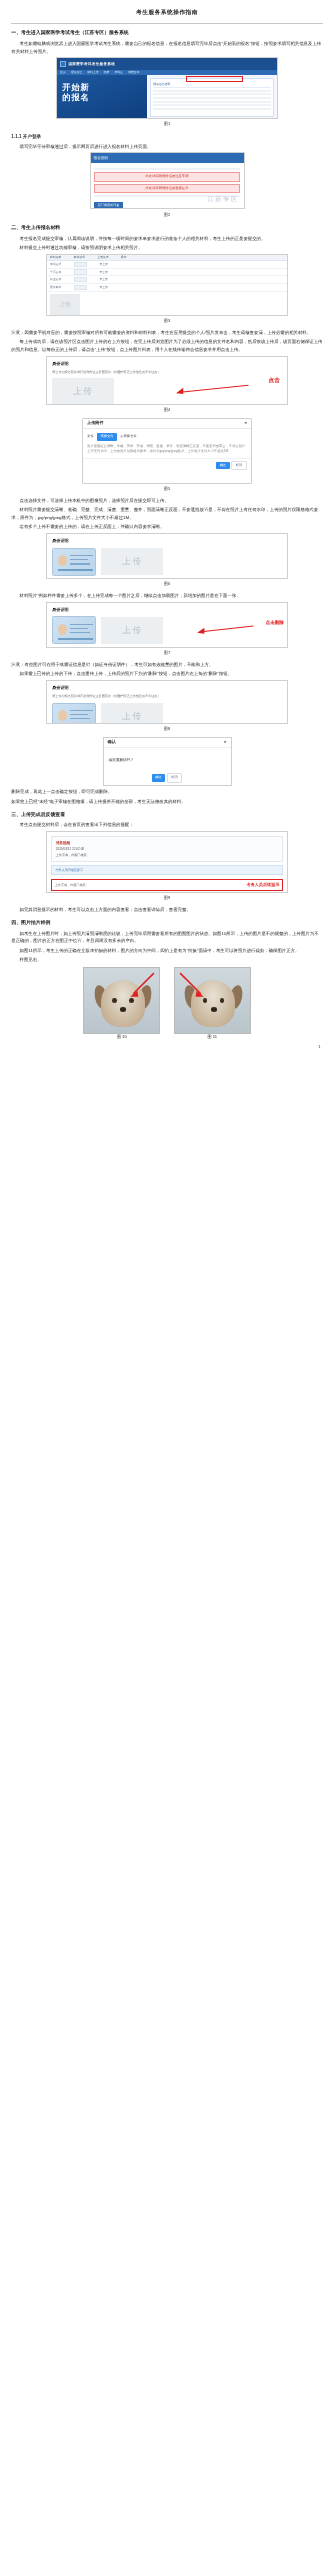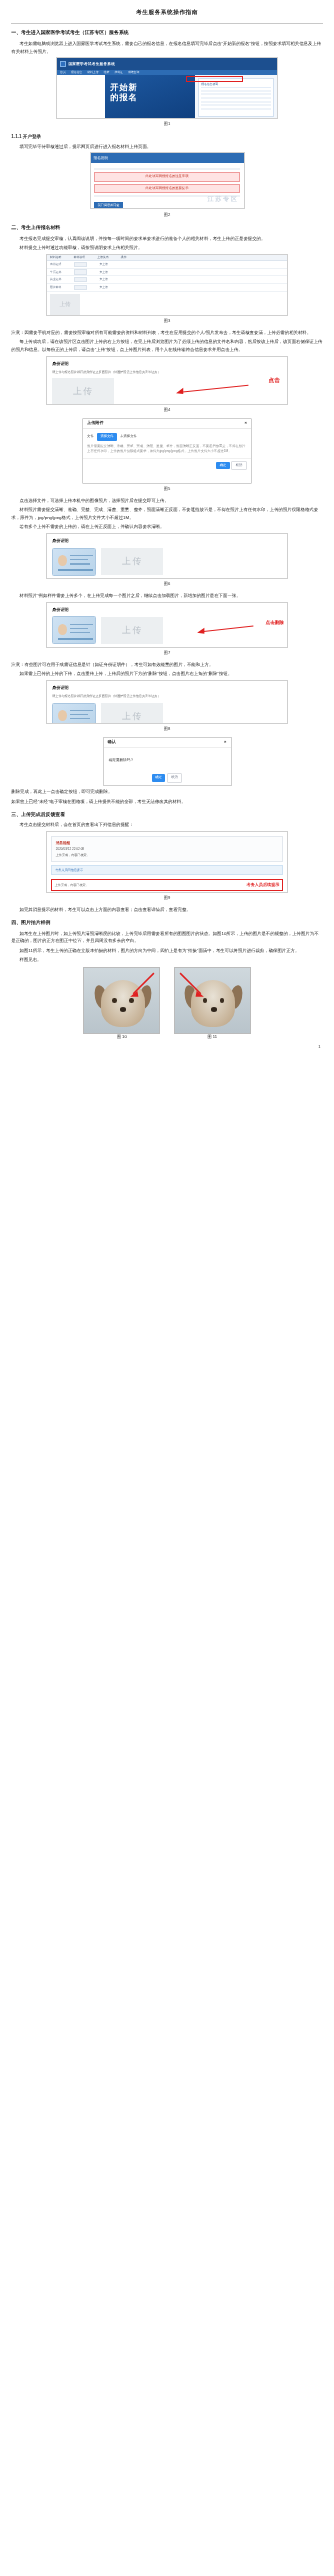--- a/index.html
+++ b/index.html
@@ -53,21 +53,21 @@
     height: 11.3px; background:#1c4f8f;
     display:flex; align-items:center; padding:0 3.1px;
     color:#fff; font-size:3.6px; gap:2.6px;
   }
   .portal .logo-sq { width:5.7px;height:5.7px;background:#2f6fbd;border:0.5px solid #7fb0e6; }
   .portal .topbar .t { font-weight:bold; letter-spacing:0.3px; }
   .portal .menurow {
     height:5.7px; background:#2d6cb4; display:flex; align-items:center;
     padding:0 3.1px; gap:5.2px; color:#dbe8f7; font-size:2.8px;
   }
-  .portal .body { display:flex; height:45px;margin-left:48px; }
+  .portal .body { display:flex; height:45px; }
   .portal .left {
     width:90px; background:linear-gradient(160deg,#1d58a0,#0f3f7e);
     color:#fff; padding:7.2px 5.2px; position:relative;
   }
   .portal .left .big { font-size:8.2px; font-weight:bold; line-height:1.25; letter-spacing:1px; }
   .portal .right { flex:1; background:#f3f7fc; padding:3.1px; }
   .portal .panel { background:#fff;border:0.5px solid #d2e0f0;height:100%;padding:2.1px; }
   .portal .panel .hd { font-size:2.8px;color:#1c4f8f;border-bottom:0.5px solid #e3ecf7;padding-bottom:1px; }
   .portal .panel .ln { height:2.1px;background:#eef3f9;margin:1.5px 0; }
   .redbox { position:absolute; border:0.7px solid #e02020; }

